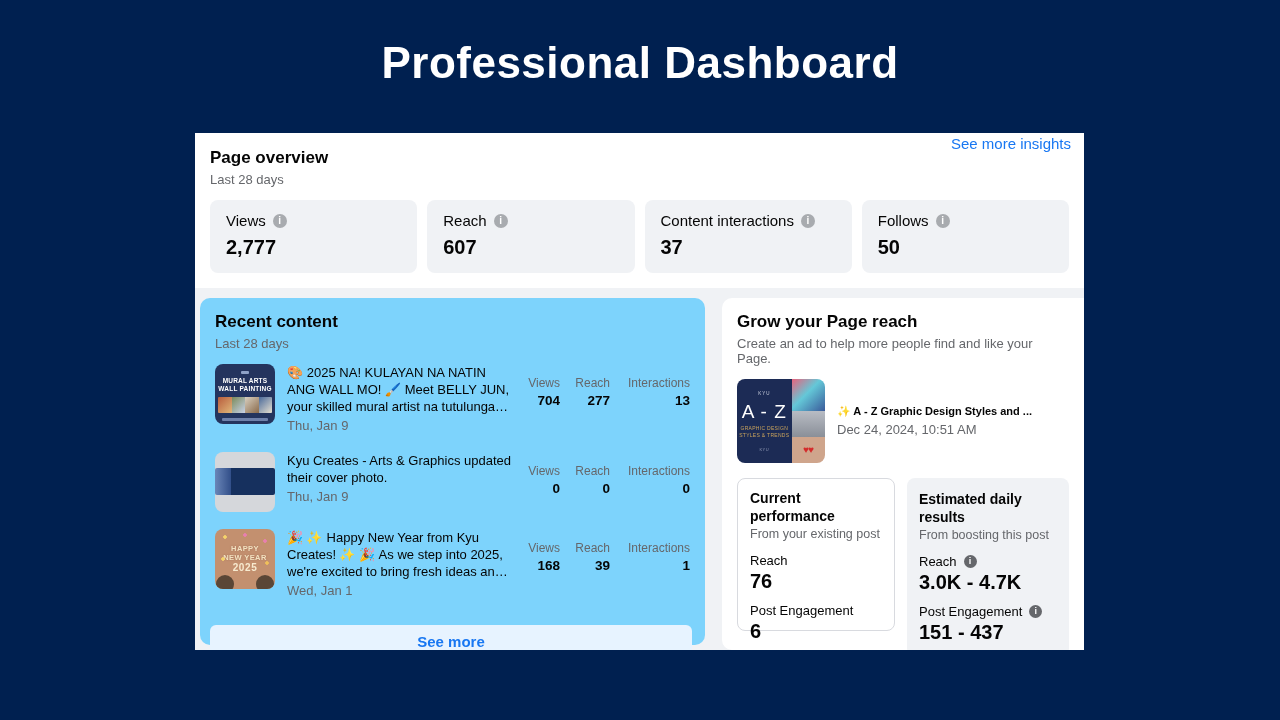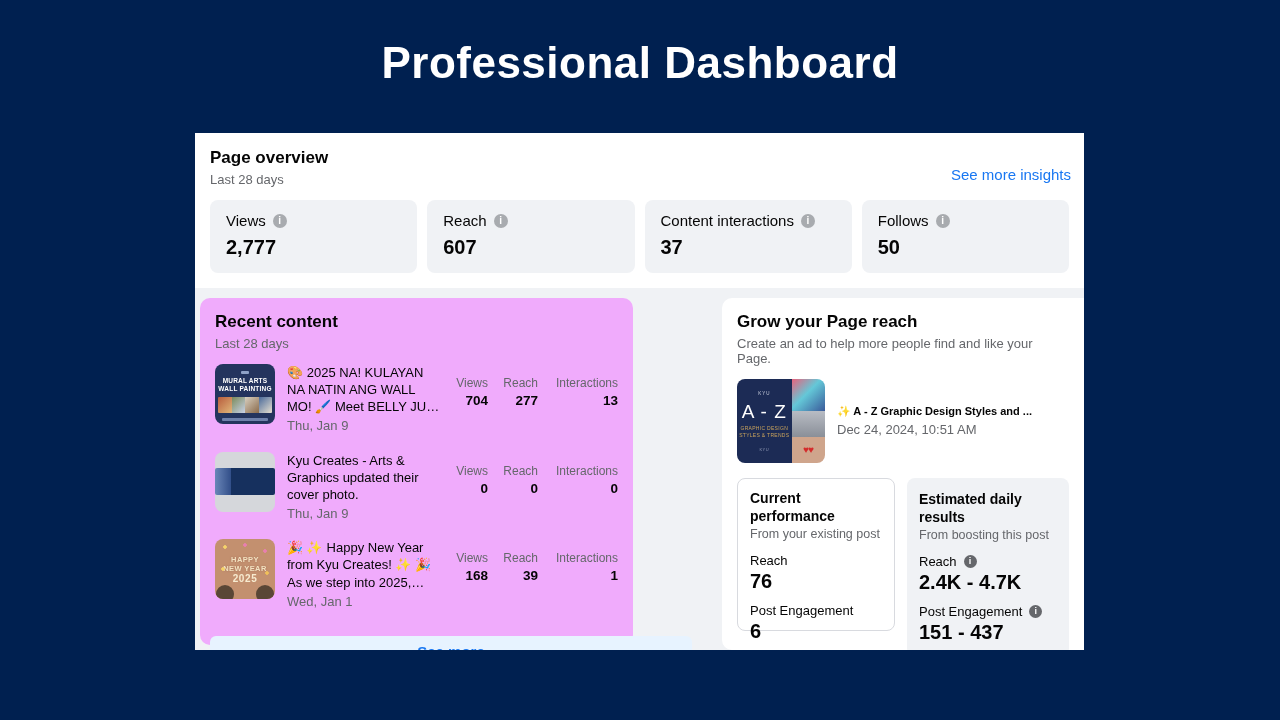--- a/index.html
+++ b/index.html
@@ -17,21 +17,21 @@
   .dashboard {
     position:absolute; left:195px; top:133px; width:889px; height:517px;
     background:#ffffff; overflow:hidden;
   }
   
   .overview { position:absolute; top:0; left:0; right:0; height:155px; background:#fff; }
   .sec-title { font-size:17px; font-weight:bold; color:#050505; }
   .sec-sub { font-size:13px; color:#65676B; margin-top:4px; }
   .overview-head { position:absolute; top:15px; left:15px; }
   .insights-link {
-    position:absolute; top:33px; right:13px; font-size:15px; color:#1877F2;
+    position:absolute; top:2px; right:13px; font-size:15px; color:#1877F2;
     text-decoration:none; cursor:pointer;
   }
   .metric-row {
     position:absolute; left:15px; right:15px; top:67px; height:73px;
     display:flex; gap:10px;
   }
   .metric-card {
     flex:1; background:#F0F2F5; border-radius:8px; padding:12px 16px;
   }
   .metric-label { font-size:15px; color:#050505; display:flex; align-items:center; }
@@ -39,22 +39,22 @@
   .info {
     display:inline-block; width:14px; height:14px; border-radius:50%;
     background:#A8ABAF; color:#fff; font-size:10px; line-height:14px;
     text-align:center; font-weight:bold; margin-left:7px; cursor:pointer;
     flex-shrink:0;
   }
   .info.dark { background:#65676B; width:13px; height:13px; line-height:13px; font-size:9px; }
   
   .bottom { position:absolute; top:155px; left:0; right:0; bottom:0; background:#F0F2F5; }
   .left-card {
-    position:absolute; left:5px; top:10px; width:433px; height:347px;
-    background:#f0abfc; border-radius:10px; padding:14px 15px;
+    position:absolute; left:5px; top:10px; width:505px; height:347px;
+    background:#7dd3fc; border-radius:10px; padding:14px 15px;
   }
   .right-card {
     position:absolute; left:527px; top:10px; width:362px; height:352px;
     background:#fff; border-radius:10px 0 0 10px; padding:14px 15px;
   }
   
   .post-list { margin-top:13px; }
   .post-row { display:flex; gap:12px; margin-bottom:17px; align-items:flex-start; cursor:pointer; }
   .thumb { width:60px; height:60px; border-radius:8px; flex-shrink:0; overflow:hidden; position:relative; }
   .post-text { width:240px; font-size:13px; color:#050505; line-height:1.32; }
@@ -316,21 +316,21 @@
           <div class="box-metric-value">6</div>
         </div>
 
         <div class="est-box">
           <div class="box-title">Estimated daily results</div>
           <div class="box-sub">From boosting this post</div>
           <div class="box-metric-label">
             <span>Reach</span>
             <span class="info dark">i</span>
           </div>
-          <div class="box-metric-value">2.4K - 4.7K</div>
+          <div class="box-metric-value">3.0K - 4.7K</div>
           <div class="box-metric-label">
             <span>Post Engagement</span>
             <span class="info dark">i</span>
           </div>
           <div class="box-metric-value">151 - 437</div>
         </div>
       </div>
     </div>
 
   </div>

